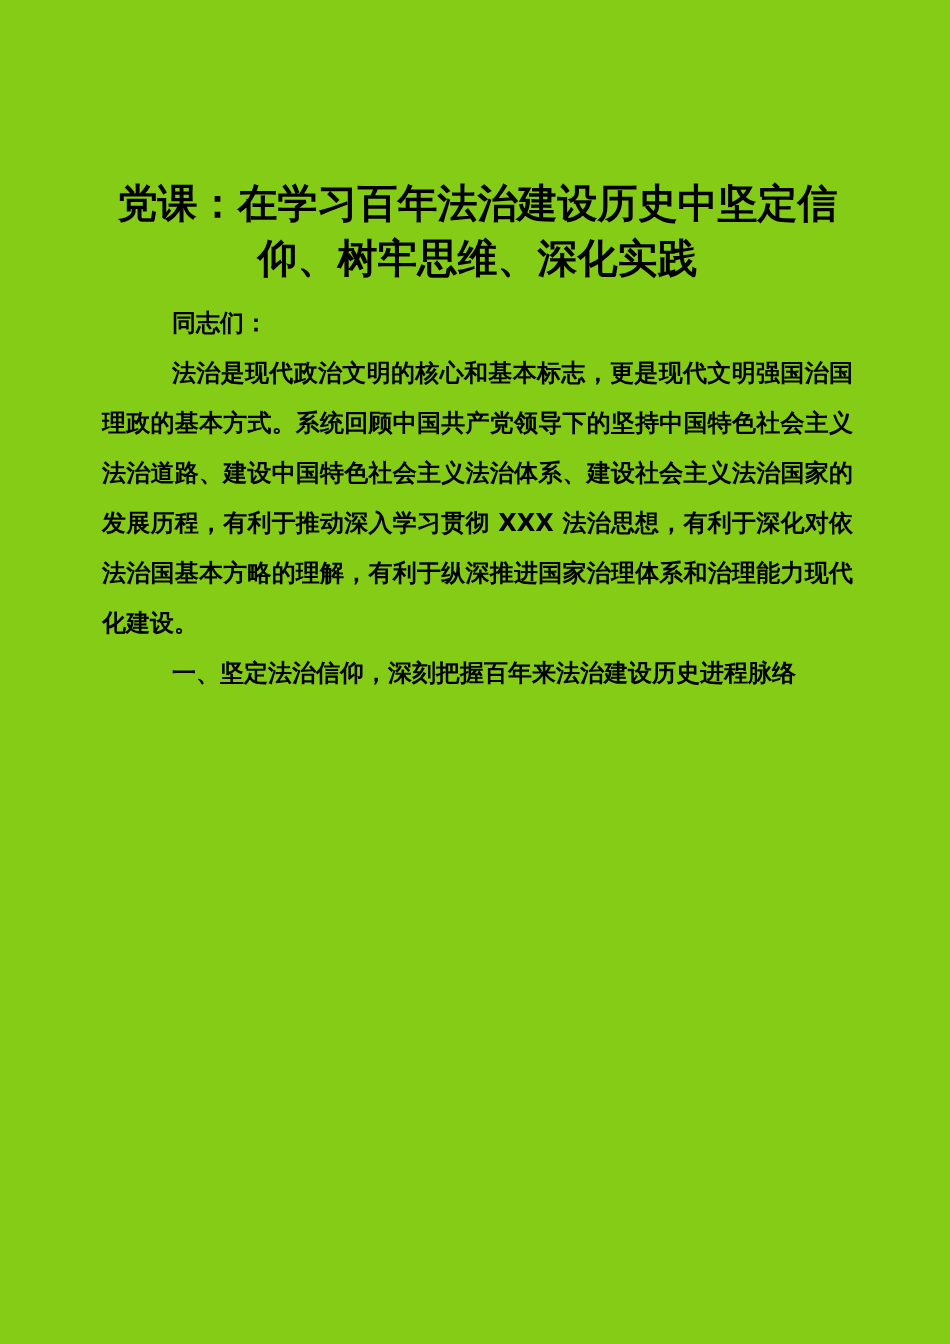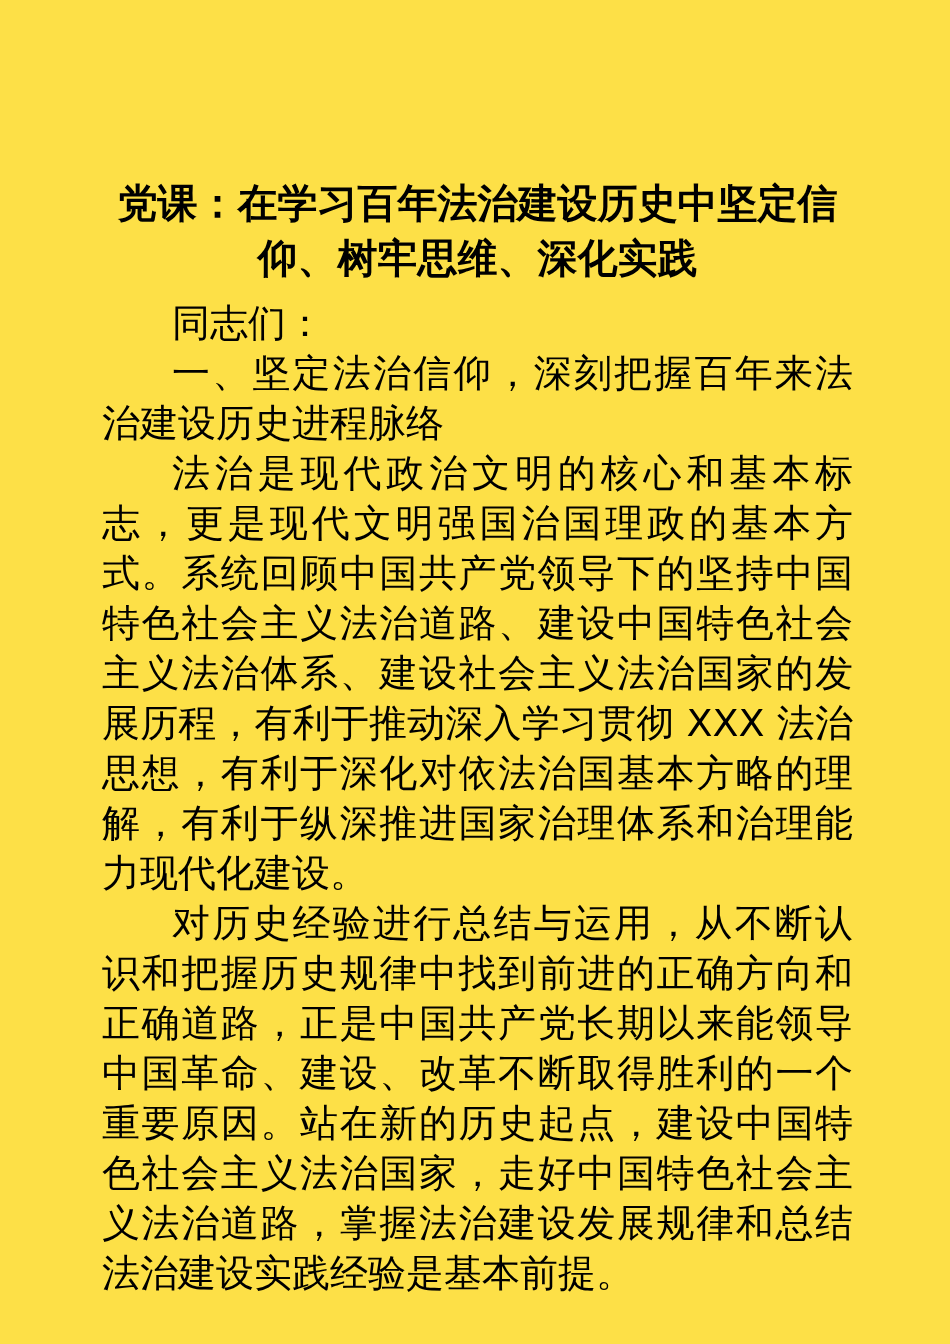--- a/index.html
+++ b/index.html
@@ -4,56 +4,55 @@
 <style>
   html, body {
     margin: 0;
     padding: 0;
     background: #ffffff;
   }
   .page {
     position: relative;
     width: 950px;
     height: 1344px;
-    background: #fde047;
+    background: #84cc16;
     box-sizing: border-box;
     padding: 175px 97px 0 102px;
     overflow: hidden;
     color: #000000;
   }
   .doc-title {
     font-family: "DejaVu Serif", "Liberation Serif", serif;
     font-weight: bold;
     font-size: 40px;
     line-height: 55px;
     text-align: center;
     margin: 0 auto 13px auto;
     max-width: 732px;
     letter-spacing: 0;
   }
   .para {
     font-family: "DejaVu Sans", "Liberation Sans", sans-serif;
-    font-weight: normal;
-    font-size: 38px;
+    font-weight: bold;
+    font-size: 24px;
     line-height: 50px;
     text-align: justify;
     text-indent: 70px;
     margin: 0;
     word-break: break-word;
   }
 </style>
 </head>
 <body>
 
 <div class="page">
 
   <h1 class="doc-title">党课：在学习百年法治建设历史中坚定信仰、树牢思维、深化实践</h1>
 
   <p class="para">同志们：</p>
 
 
+  <p class="para">法治是现代政治文明的核心和基本标志，更是现代文明强国治国理政的基本方式。系统回顾中国共产党领导下的坚持中国特色社会主义法治道路、建设中国特色社会主义法治体系、建设社会主义法治国家的发展历程，有利于推动深入学习贯彻 XXX 法治思想，有利于深化对依法治国基本方略的理解，有利于纵深推进国家治理体系和治理能力现代化建设。</p>
+
   <p class="para">一、坚定法治信仰，深刻把握百年来法治建设历史进程脉络</p>
 
-  <p class="para">法治是现代政治文明的核心和基本标志，更是现代文明强国治国理政的基本方式。系统回顾中国共产党领导下的坚持中国特色社会主义法治道路、建设中国特色社会主义法治体系、建设社会主义法治国家的发展历程，有利于推动深入学习贯彻 XXX 法治思想，有利于深化对依法治国基本方略的理解，有利于纵深推进国家治理体系和治理能力现代化建设。</p>
-
-  <p class="para">对历史经验进行总结与运用，从不断认识和把握历史规律中找到前进的正确方向和正确道路，正是中国共产党长期以来能领导中国革命、建设、改革不断取得胜利的一个重要原因。站在新的历史起点，建设中国特色社会主义法治国家，走好中国特色社会主义法治道路，掌握法治建设发展规律和总结法治建设实践经验是基本前提。</p>
 
 </div>
 
 </body></html>

